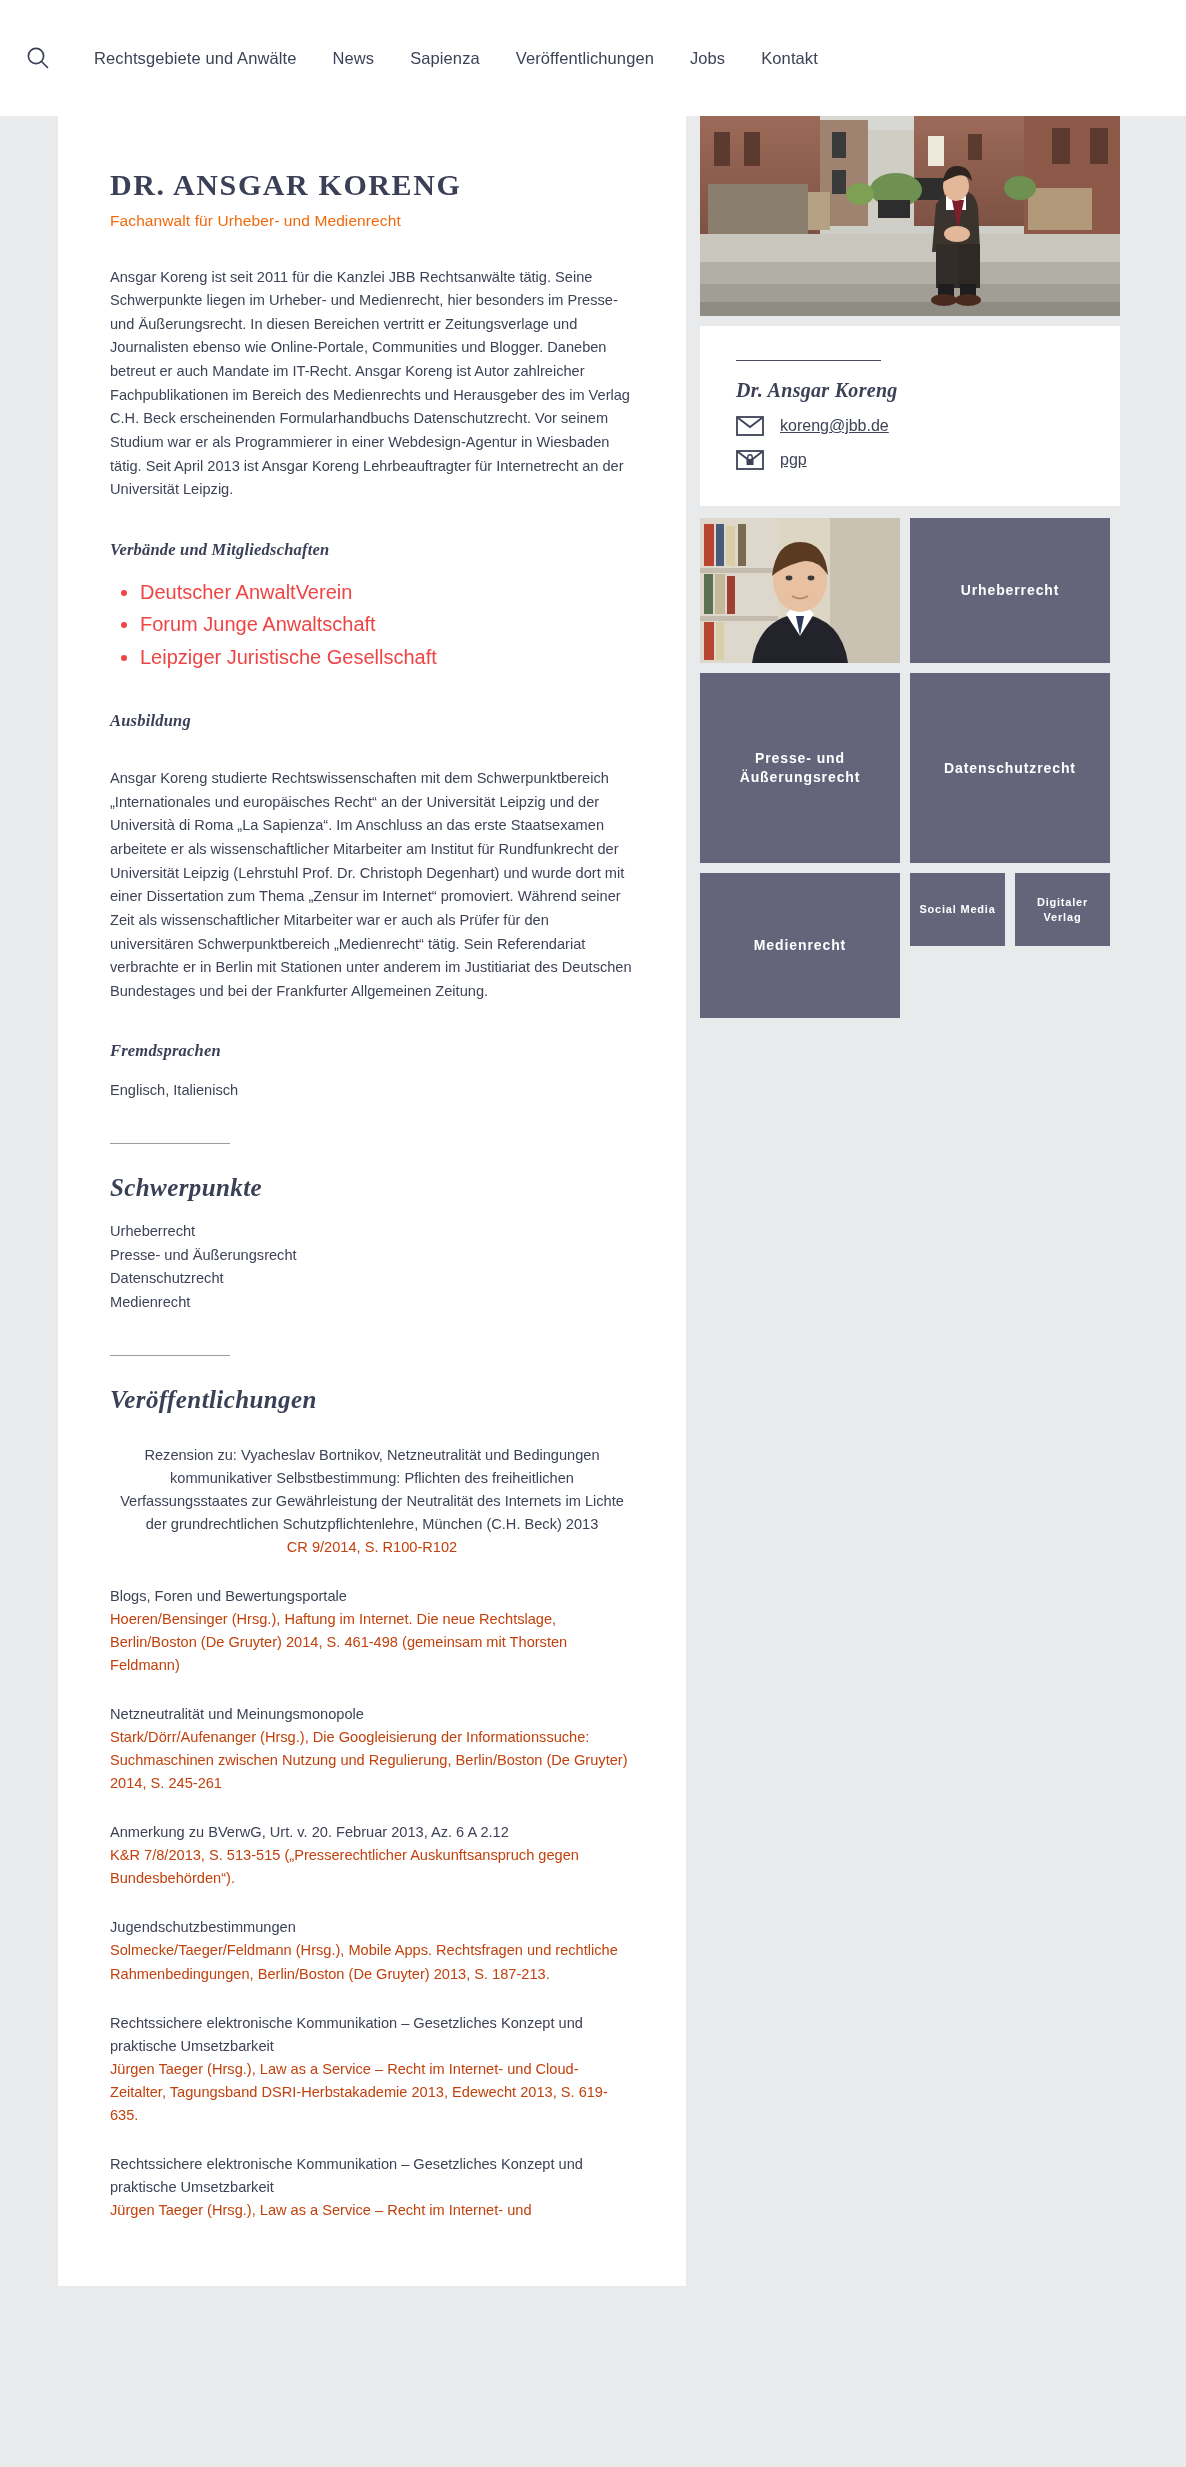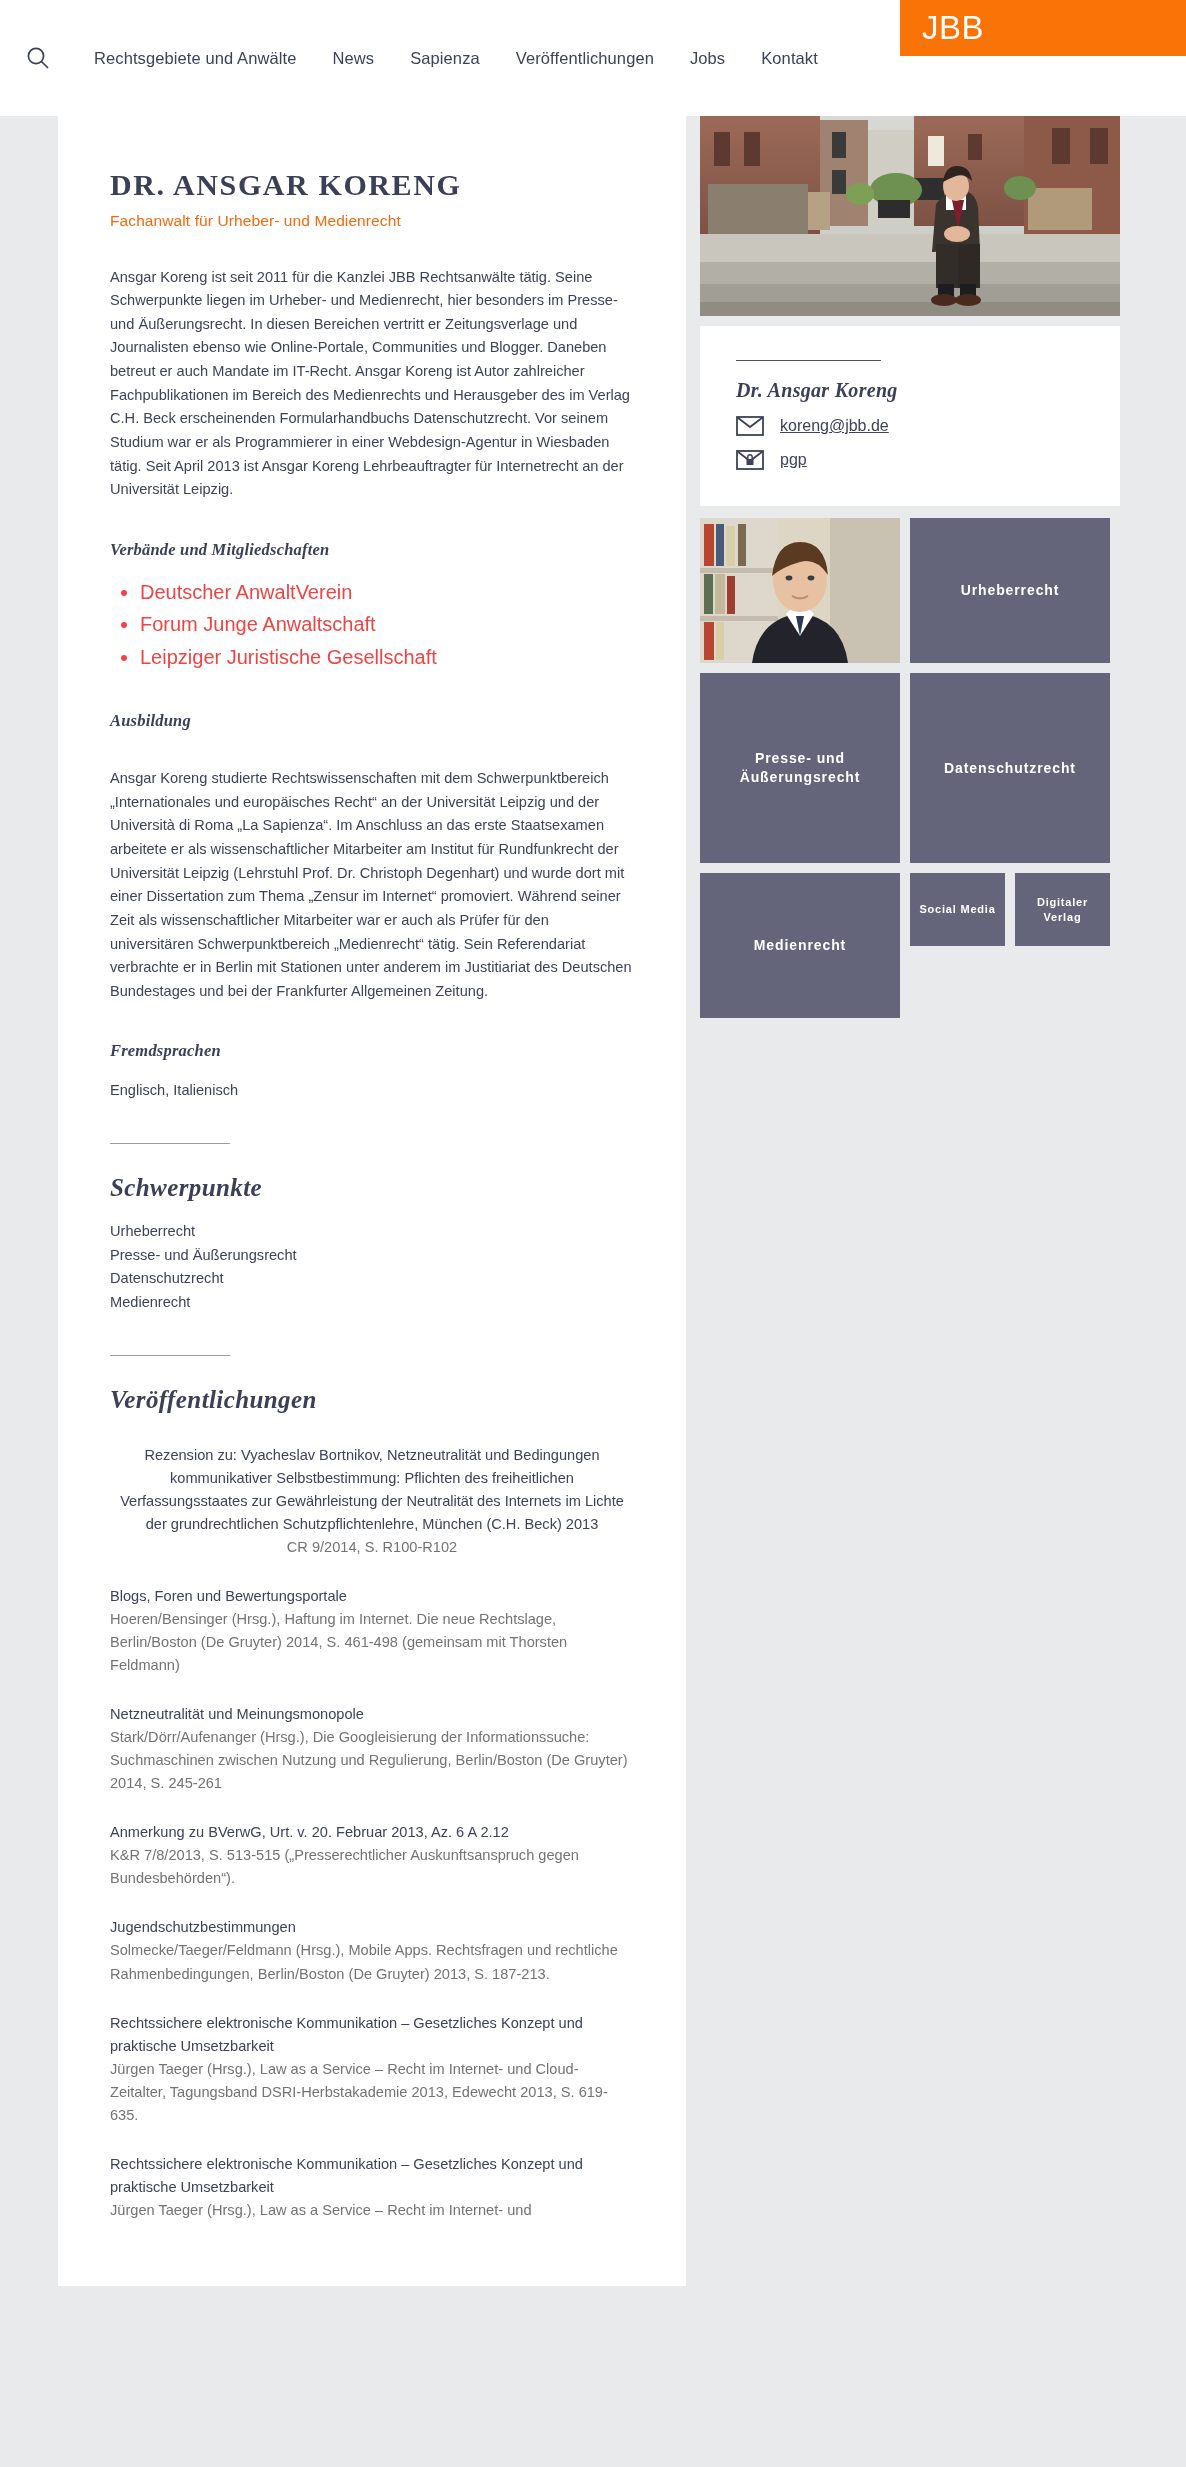--- a/index.html
+++ b/index.html
@@ -140,21 +140,21 @@
   }
   .pub:first-child { margin-top: 0; text-align: center; }
   .pub-title {
     font-size: 14.6px;
     line-height: 1.58;
     color: #3d4257;
   }
   .pub-cite {
     font-size: 14.6px;
     line-height: 1.58;
-    color: #737373;
+    color: #c2410c;
   }
 
   
   .hero {
     width: 420px;
     height: 200px;
     overflow: hidden;
     position: relative;
     background: #c8bfb4;
   }
@@ -254,23 +254,20 @@
     </span>
   </div>
   <nav class="nav">
     <a class="nav-item">Rechtsgebiete und Anwälte</a>
     <a class="nav-item">News</a>
     <a class="nav-item">Sapienza</a>
     <a class="nav-item">Veröffentlichungen</a>
     <a class="nav-item">Jobs</a>
     <a class="nav-item">Kontakt</a>
   </nav>
-  <div class="logo">
-    <span class="logo-text">JBB</span>
-  </div>
 </div>
 
 <div class="page">
   <div class="wrap">
 
     <div class="col-main">
 
       <h1 class="page-title">DR. ANSGAR KORENG</h1>
       <div class="page-subtitle">Fachanwalt für Urheber- und Medienrecht</div>
 

